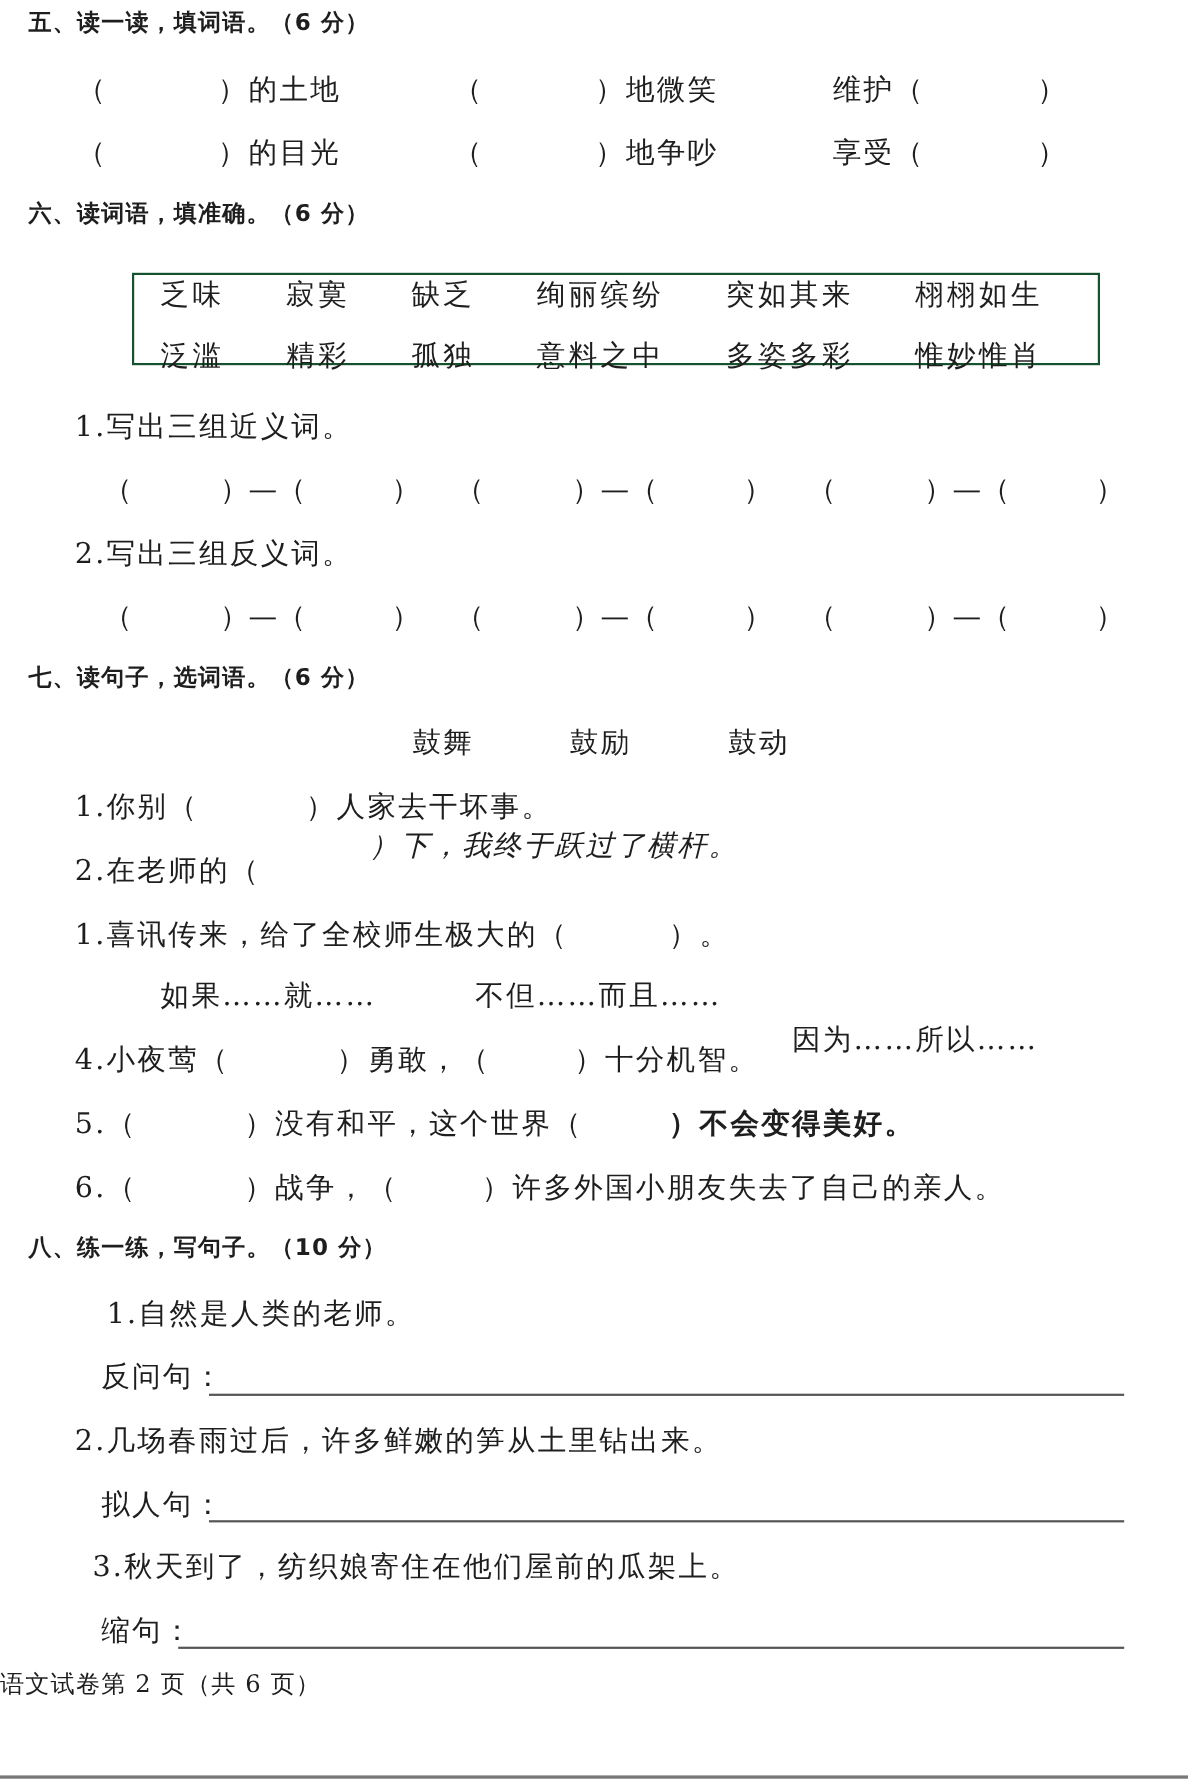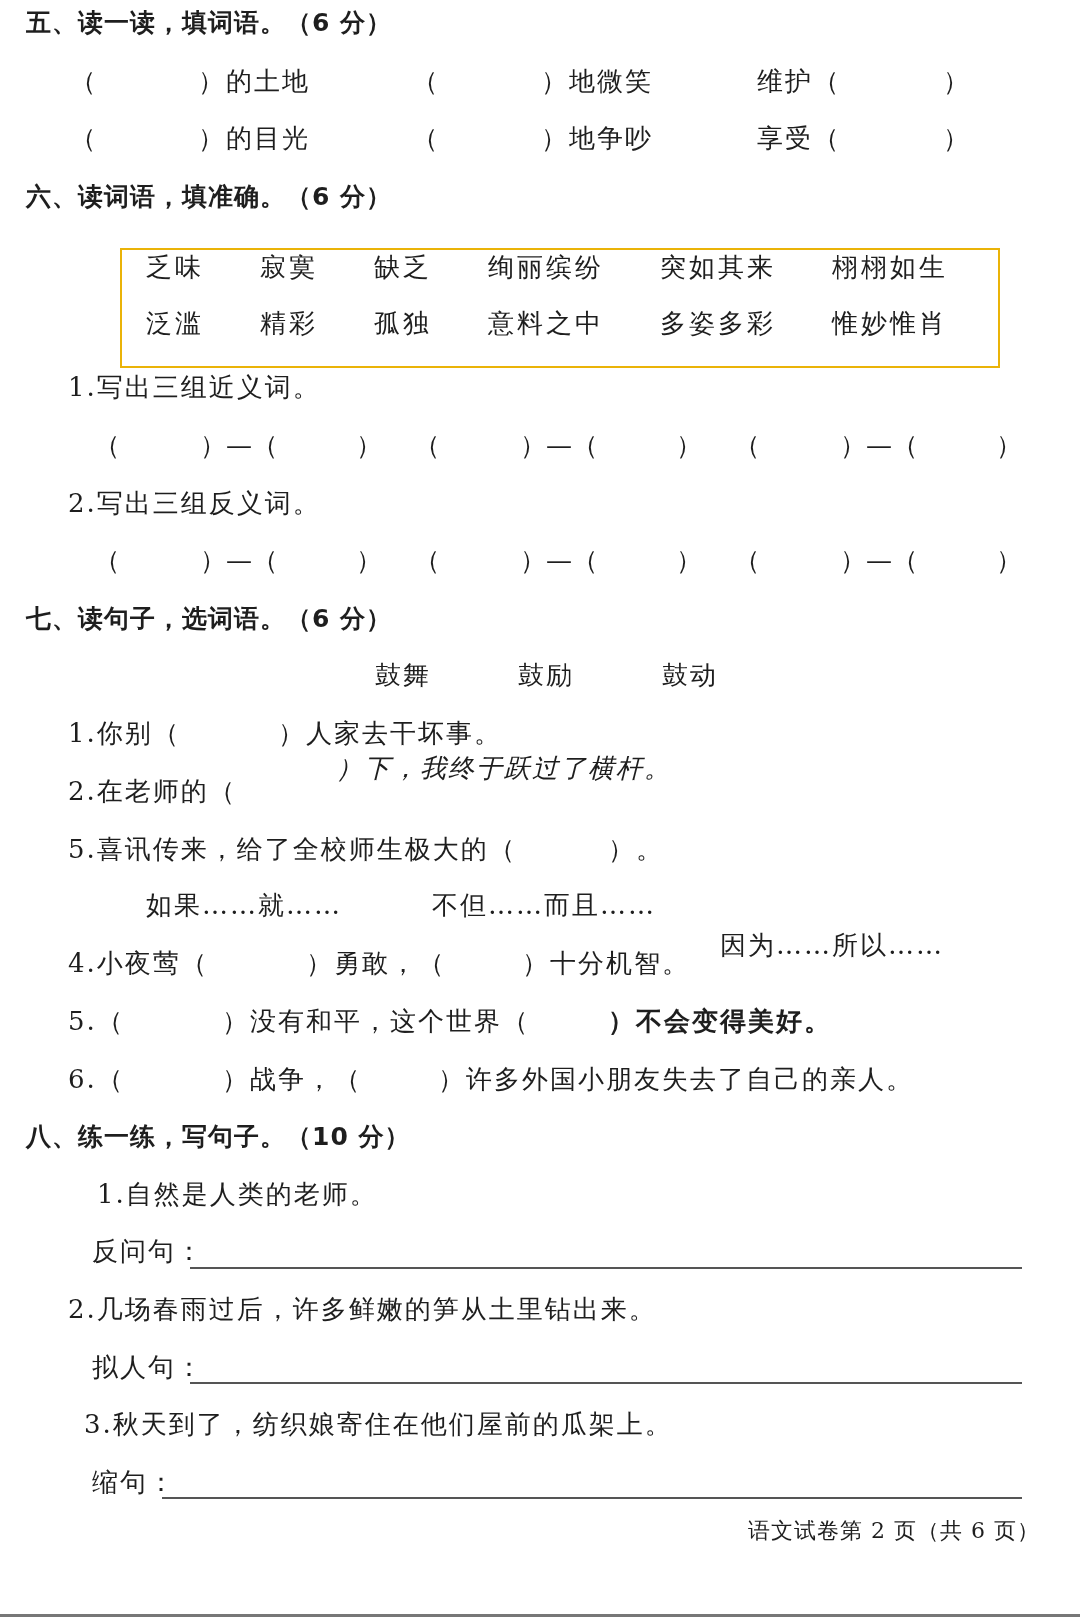--- a/index.html
+++ b/index.html
@@ -1,24 +1,24 @@
 <!DOCTYPE html>
 <html><head>
 <meta charset="utf-8">
 <style>
   html, body { margin:0; padding:0; }
   body {
     width:1080px; height:1617px; background:#ffffff; position:relative; overflow:hidden;
     font-family:"DejaVu Serif","Liberation Serif",serif; color:#1e1e1e;
   }
   .abs { position:absolute; white-space:nowrap; }
-  .heading { font-family:"DejaVu Sans","Liberation Sans",sans-serif; font-weight:bold; font-size:25px; letter-spacing:1px; }
+  .heading { font-family:"DejaVu Sans","Liberation Sans",sans-serif; font-weight:bold; font-size:21px; letter-spacing:1px; }
   .t { font-size:26px; letter-spacing:2px; }
   .paren { font-size:26px; }
-  .box { position:absolute; left:120px; top:248px; width:880px; height:120px; border:2px solid #eab308; box-sizing:border-box;text-align:center; }
+  .box { position:absolute; left:120px; top:248px; width:880px; height:84px; border:2px solid #14532d; box-sizing:border-box;text-align:center; }
   .cell { position:absolute; font-size:26px; letter-spacing:3px; }
   .line { position:absolute; height:0; border-top:2px solid #555; }
   .footer { font-size:22px; letter-spacing:1px; }
   .bottom-rule { position:absolute; left:0; top:1614px; width:1080px; border-top:3px solid #777; }
 </style>
 </head>
 <body>
 
 <div class="abs heading" style="left:26px;top:6px;">五、读一读，填词语。（6 分）</div>
 
@@ -110,21 +110,21 @@
 <div class="abs t" style="left:662px;top:658px;">鼓动</div>
 
 <div class="abs t" style="left:68px;top:716px;">1.你别（</div>
 <div class="abs" style="left:165px;top:718px;width:110px;height:30px;"></div>
 <div class="abs t" style="left:278px;top:716px;">）人家去干坏事。</div>
 
 <div class="abs t" style="left:68px;top:774px;">2.在老师的（</div>
 <div class="abs" style="left:222px;top:776px;width:110px;height:30px;"></div>
 <div class="abs t" style="left:336px;top:751px;font-style:italic;">）下，我终于跃过了横杆。</div>
 
-<div class="abs t" style="left:68px;top:832px;">5.喜讯传来，给了全校师生极大的（</div>
+<div class="abs t" style="left:68px;top:832px;">1.喜讯传来，给了全校师生极大的（</div>
 <div class="abs" style="left:494px;top:834px;width:110px;height:30px;"></div>
 <div class="abs t" style="left:608px;top:832px;">）。</div>
 
 <div class="abs t" style="left:146px;top:888px;">如果……就……</div>
 <div class="abs t" style="left:432px;top:888px;">不但……而且……</div>
 <div class="abs t" style="left:720px;top:888px;margin-top:40px;">因为……所以……</div>
 
 <div class="abs t" style="left:68px;top:946px;">4.小夜莺（</div>
 <div class="abs" style="left:192px;top:948px;width:110px;height:30px;"></div>
 <div class="abs t" style="left:306px;top:946px;">）勇敢，（</div>
@@ -150,14 +150,14 @@
 <div class="line" style="left:190px;top:1267px;width:832px;"></div>
 
 <div class="abs t" style="left:68px;top:1292px;">2.几场春雨过后，许多鲜嫩的笋从土里钻出来。</div>
 <div class="abs t" style="left:92px;top:1350px;">拟人句：</div>
 <div class="line" style="left:190px;top:1382px;width:832px;"></div>
 
 <div class="abs t" style="left:84px;top:1407px;">3.秋天到了，纺织娘寄住在他们屋前的瓜架上。</div>
 <div class="abs t" style="left:92px;top:1465px;">缩句：</div>
 <div class="line" style="left:162px;top:1497px;width:860px;"></div>
 
-<div class="abs footer" style="left:0;width:1040px;text-align:right;top:1516px;">语文试卷第 2 页（共 6 页）</div>
+<div class="abs footer" style="left:0;width:1040px;text-align:left;top:1516px;">语文试卷第 2 页（共 6 页）</div>
 <div class="bottom-rule"></div>
 
 </body></html>

